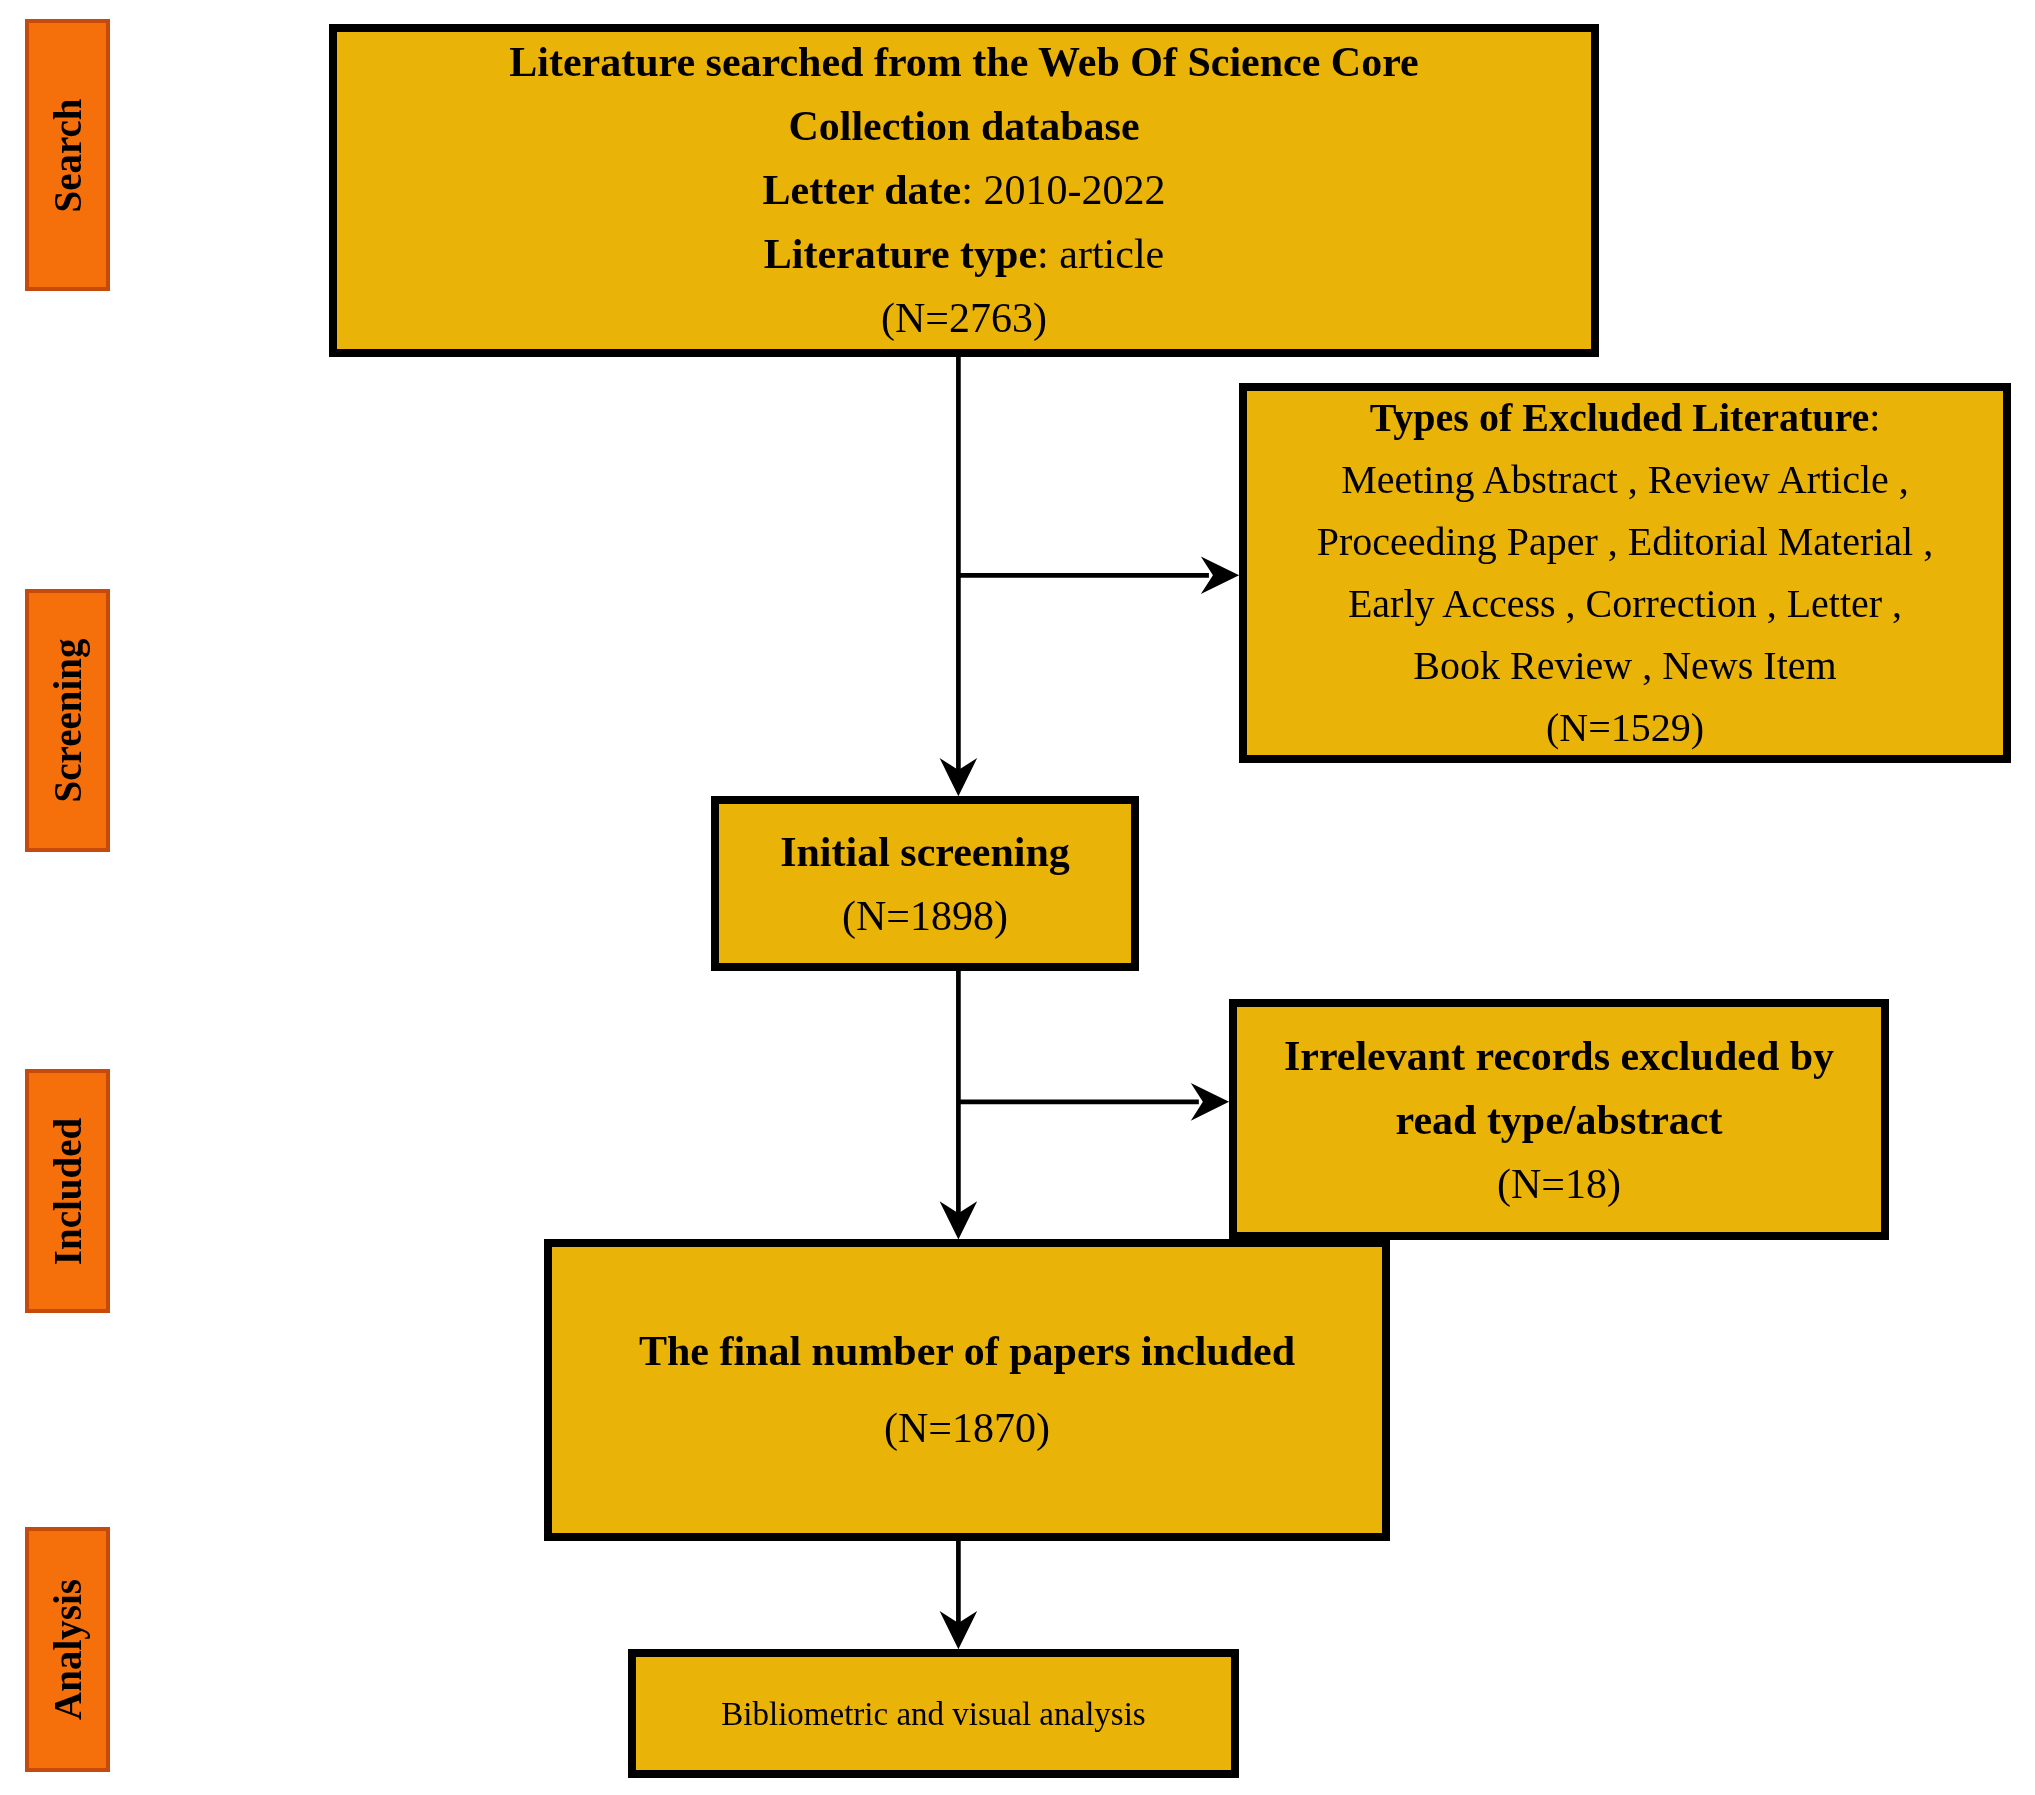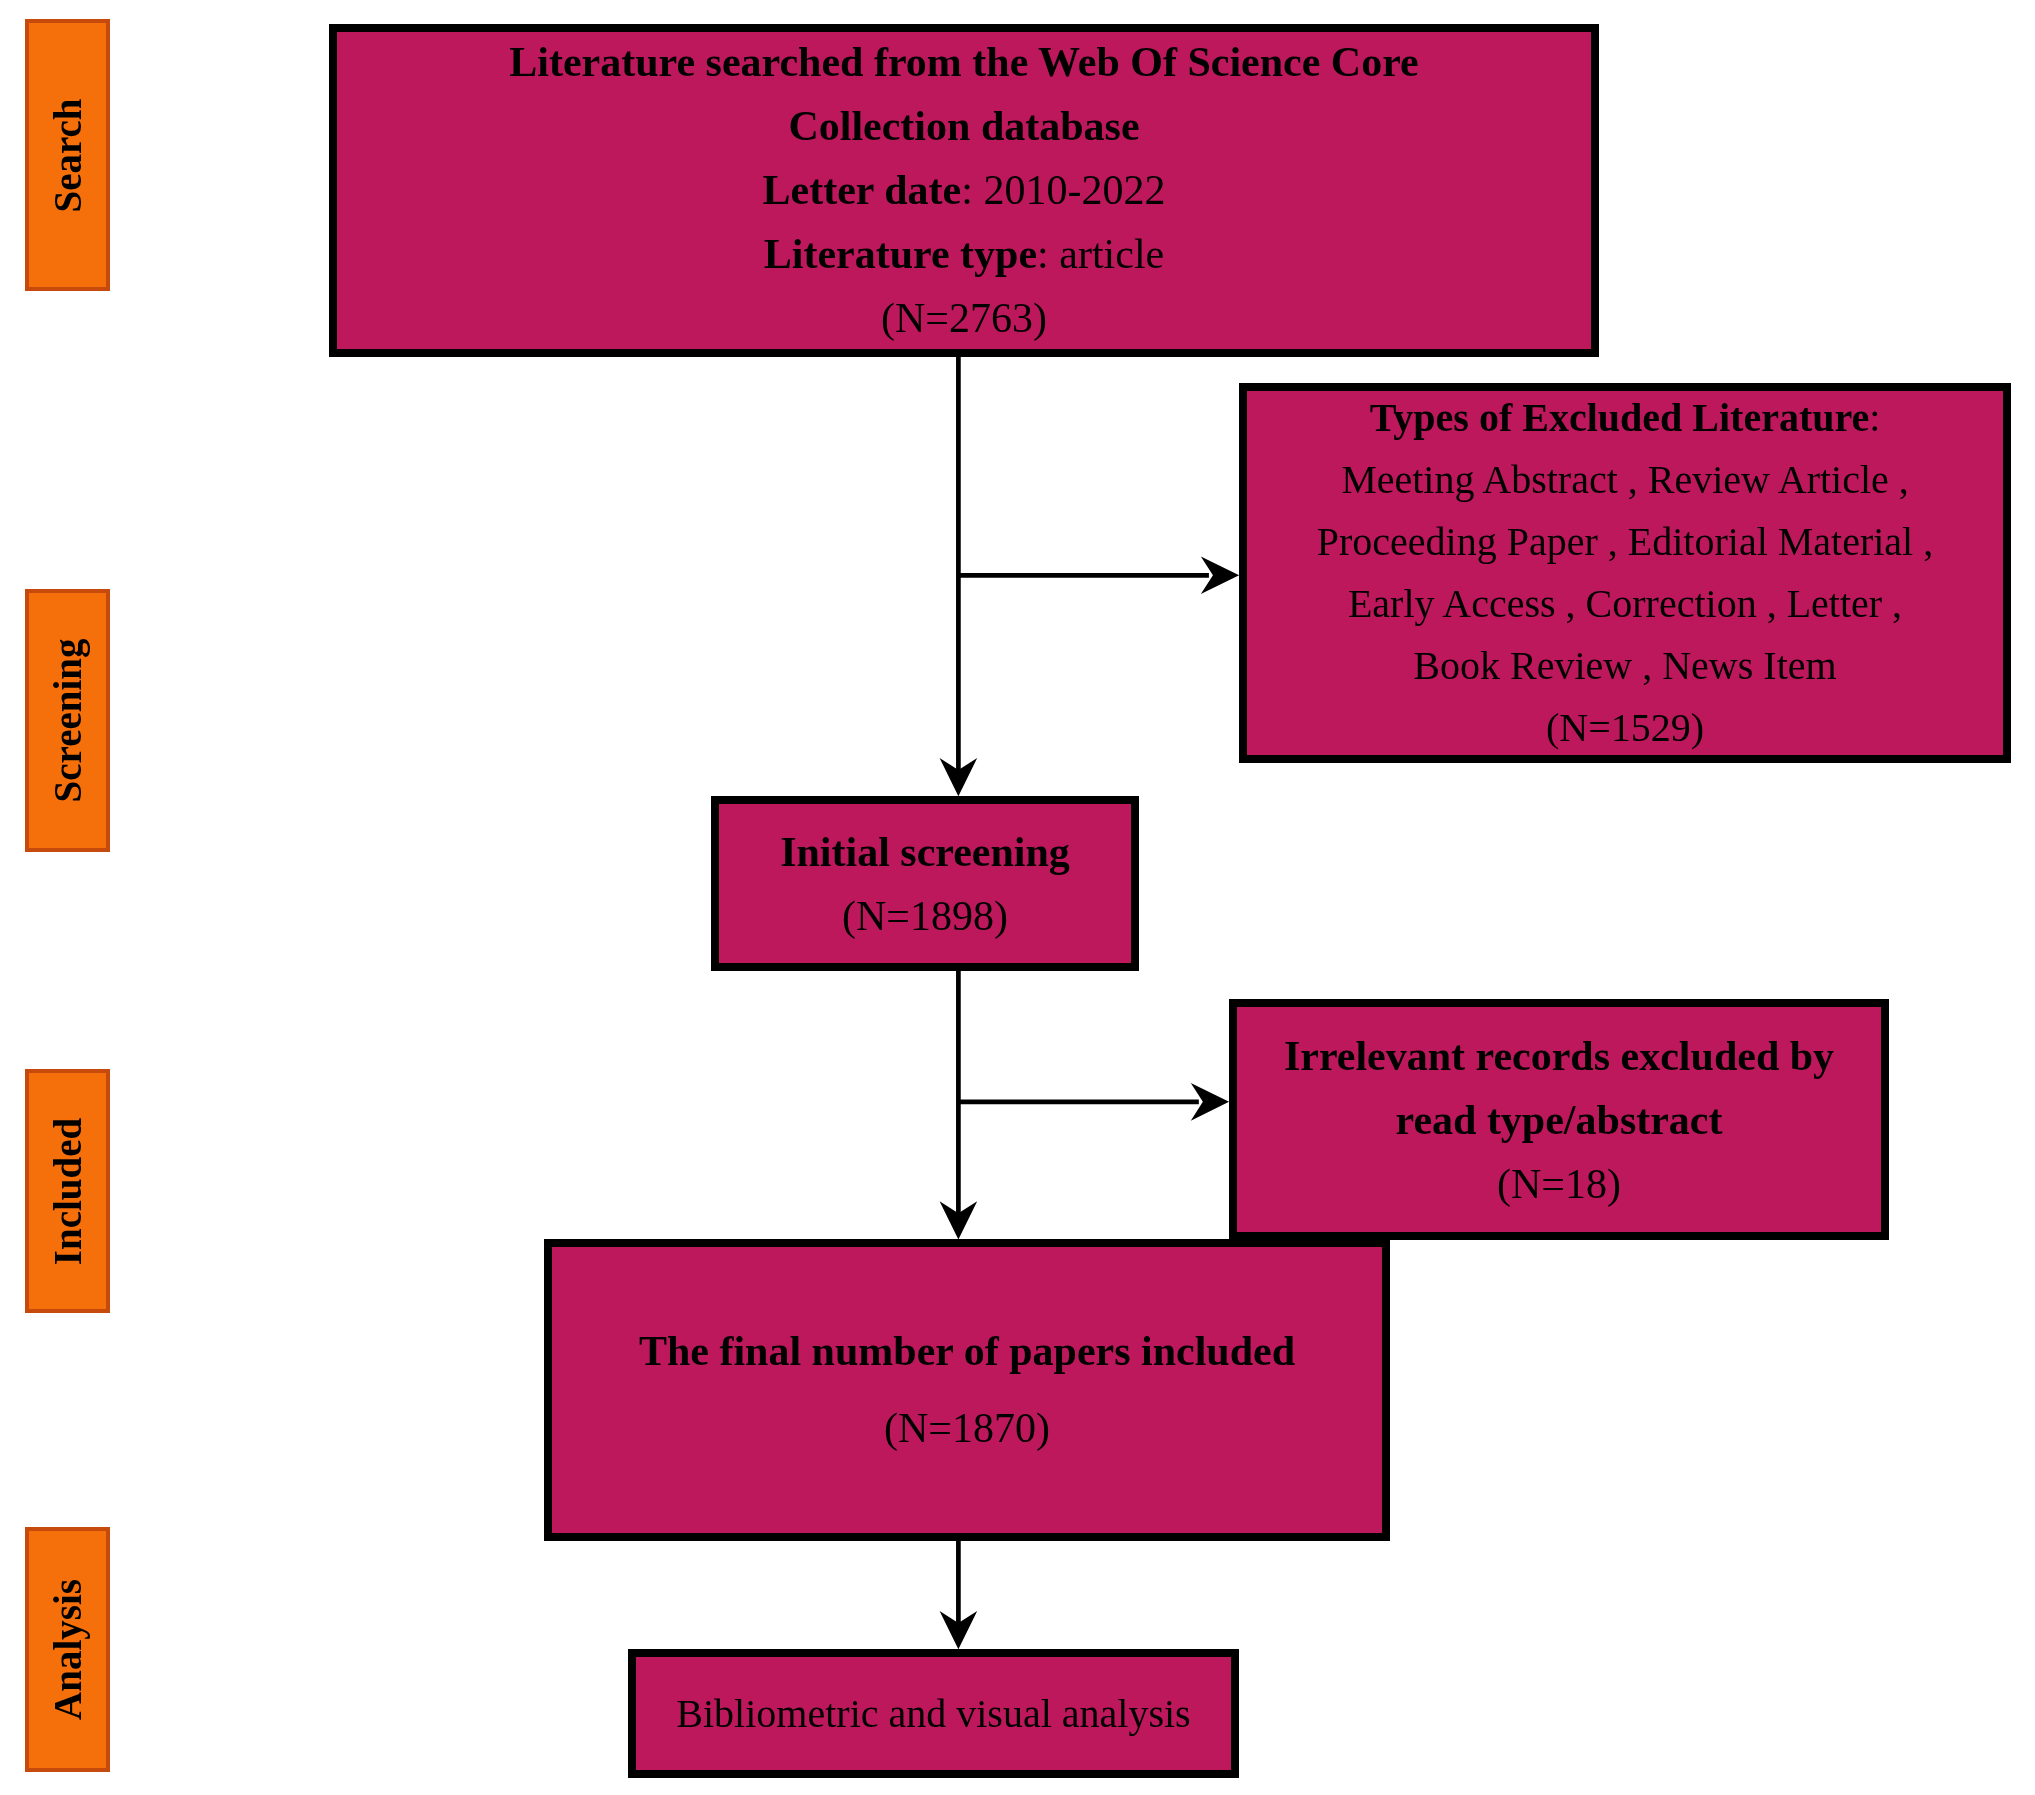--- a/index.html
+++ b/index.html
@@ -8,31 +8,31 @@
     width:2035px;height:1796px;
     background:#ffffff;
     font-family:"Liberation Serif", serif;
     color:#000;
     overflow:hidden;
   }
   .connectors{position:absolute;left:0;top:0;width:2035px;height:1796px;pointer-events:none;}
   .box{
     position:absolute;
     box-sizing:border-box;
-    background:#be185d;
+    background:#eab308;
     border:8.7px solid #000000;
     display:flex;flex-direction:column;justify-content:center;align-items:center;
     text-align:center;
     font-size:42px;line-height:64px;
   }
   .b{font-weight:bold;}
   .ln{white-space:nowrap;}
   #box-excluded{font-size:40px;line-height:62px;}
   #box-final .ln{line-height:77px;}
-  #box-analysis{font-size:40px;}
+  #box-analysis{font-size:33px;}
   .stage{
     position:absolute;
     box-sizing:border-box;
     border:4px solid #C54A0B;
     background:#F5700A;
     display:flex;justify-content:center;align-items:center;
   }
   .stage span{
     transform:rotate(-90deg);
     white-space:nowrap;

